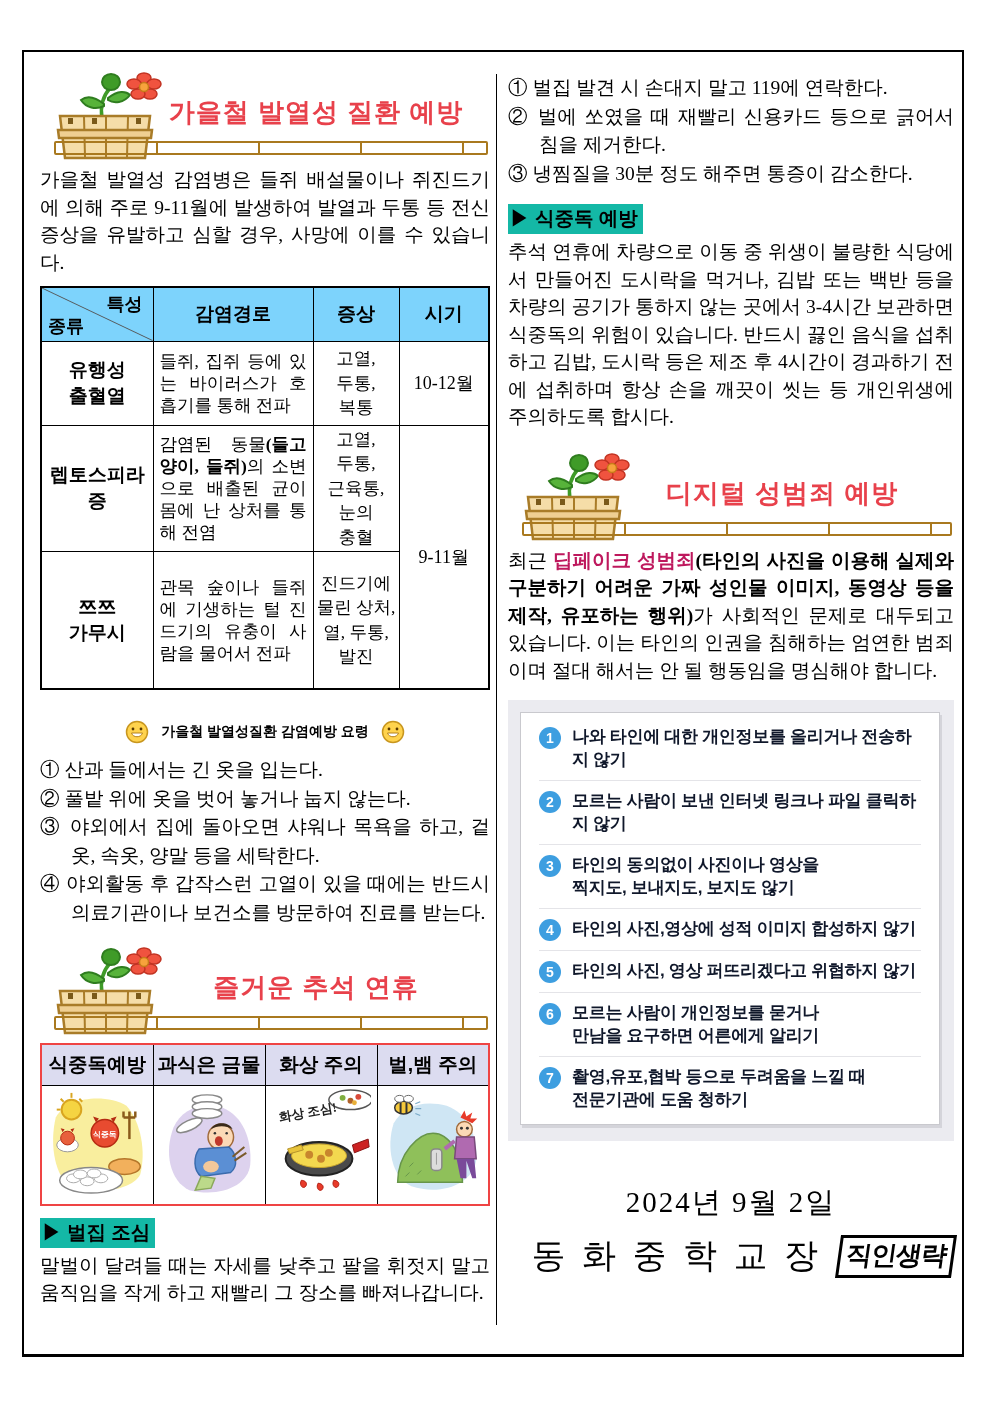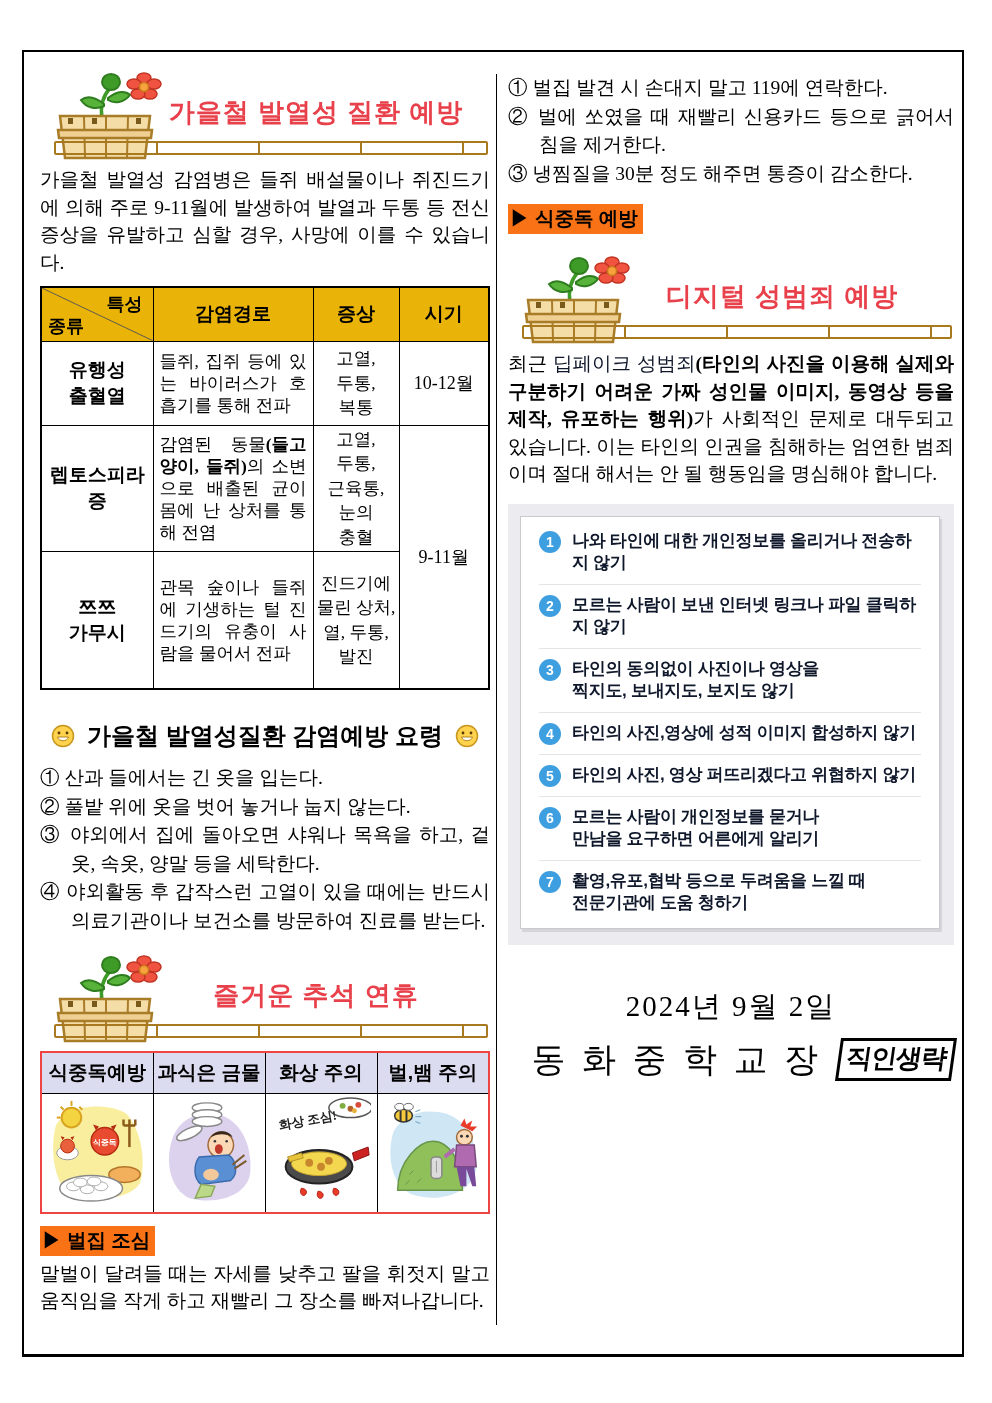--- a/index.html
+++ b/index.html
@@ -22,54 +22,54 @@
   .banner-title{position:absolute;left:118px;right:16px;bottom:32px;text-align:center;
          color:#e8414b;font-weight:bold;font-size:26px;letter-spacing:1px;
          font-family:"Liberation Sans",sans-serif;}
 
   .para{font-size:19.5px;line-height:27.5px;text-align:justify;margin:4px 0 0 0;}
 
   
   table{border-collapse:collapse;}
   .t1{width:100%;margin-top:10px;border:2px solid #000;}
   .t1 th,.t1 td{border:1.5px solid #000;box-sizing:border-box;}
-  .t1 th{background:#eab308;font-weight:bold;font-size:19px;
+  .t1 th{background:#7dd3fc;font-weight:bold;font-size:19px;
          font-family:"Liberation Sans",sans-serif;margin-left:39px;}
   .corner{position:relative;width:112px;height:54px;background:#dcdcf0;padding:0;}
   .corner svg{position:absolute;left:0;top:0;width:100%;height:100%;}
   .corner line{stroke:#555;stroke-width:1.2;}
   .corner-top{position:absolute;top:4px;right:10px;font-weight:bold;font-size:18px;
          font-family:"Liberation Sans",sans-serif;}
   .corner-bottom{position:absolute;bottom:3px;left:6px;font-weight:bold;font-size:18px;
          font-family:"Liberation Sans",sans-serif;}
   .cell-type{font-weight:bold;text-align:center;font-size:19px;white-space:pre-line;
          line-height:26px;font-family:"Liberation Sans",sans-serif;width:112px;}
   .cell-route{font-size:17.5px;line-height:22px;padding:3px 6px;text-align:justify;width:160px;}
   .cell-symptom{font-size:17.5px;text-align:center;white-space:pre-line;line-height:24.5px;width:86px;}
   .cell-period{text-align:center;font-size:18px;}
 
   
   .tips-head{display:flex;align-items:center;justify-content:center;gap:12px;
-         font-weight:bold;font-size:24px;margin:30px 0 12px 0;
+         font-weight:bold;font-size:14px;margin:30px 0 12px 0;
          font-family:"Liberation Sans",sans-serif;}
   .num-list{margin:0;padding:0;list-style:none;font-size:19.5px;line-height:28.5px;}
   .num-list li{padding-left:31px;text-indent:-31px;text-align:justify;}
 
   
   .t2{width:100%;margin-top:6px;border:2px solid #ef4444;}
   .t2 th,.t2 td{border:1.5px solid #000;box-sizing:border-box;}
   .t2 th{background:#dcdcf0;font-weight:bold;font-size:19.5px;height:41px;
          font-family:"Liberation Sans",sans-serif;}
   .t2 td{height:116px;padding:2px;text-align:center;vertical-align:middle;}
 
-  .hl{display:inline-block;background:#f97316;font-weight:bold;font-size:19.5px;
+  .hl{display:inline-block;background:#14b8a6;font-weight:bold;font-size:19.5px;
       padding:1px 5px 2px 2px;margin-top:12px;font-family:"Liberation Sans",sans-serif;}
 
   
-  .red-b{color:#0f172a;font-weight:normal;}
+  .red-b{color:#be185d;font-weight:bold;}
   .blk-b{font-weight:bold;}
 
   
   .panel{margin-top:16px;background:#ebebf0;padding:12px 14px 16px 12px;}
   .card{background:#fff;border:1px solid #c9c9ce;box-shadow:2px 3px 0 #d4d4da;padding:4px 18px;}
   .rule{display:flex;gap:11px;align-items:flex-start;padding:9px 0;
         border-bottom:1px solid #e4e4e8;font-family:"Liberation Sans",sans-serif;}
   .rule:last-child{border-bottom:none;}
   .rnum{flex:0 0 auto;width:22px;height:22px;border-radius:50%;background:#3d9ee0;color:#fff;
         font-size:14px;font-weight:bold;display:flex;align-items:center;justify-content:center;
@@ -335,20 +335,21 @@
 
 <div class="col col-right">
 
   <ul class="num-list" style="margin-top:8px;">
     <li>① 벌집 발견 시 손대지 말고 119에 연락한다.</li>
     <li>② 벌에 쏘였을 때 재빨리 신용카드 등으로 긁어서 침을 제거한다.</li>
     <li>③ 냉찜질을 30분 정도 해주면 통증이 감소한다.</li>
   </ul>
 
   <span class="hl" style="margin-top:16px;">▶ 식중독 예방</span>
+  <p class="para">추석 연휴에 차량으로 이동 중 위생이 불량한 식당에서 만들어진 도시락을 먹거나, 김밥 또는 백반 등을 차량의 공기가 통하지 않는 곳에서 3-4시간 보관하면 식중독의 위험이 있습니다. 반드시 끓인 음식을 섭취하고 김밥, 도시락 등은 제조 후 4시간이 경과하기 전에 섭취하며 항상 손을 깨끗이 씻는 등 개인위생에 주의하도록 합시다.</p>
 
   <div class="banner" style="margin-top:16px;">
     <svg class="pot" width="116" height="94" viewBox="0 0 116 94">
       <path d="M54 50 C52 38 55 28 62 20" fill="none" stroke="#3f9b28" stroke-width="3.5"></path>
       <path d="M56 36 C46 28 38 28 33 32 C38 40 48 42 56 38 Z" fill="#57b33a" stroke="#2f7d1f" stroke-width="2"></path>
       <path d="M60 30 C70 22 78 23 82 27 C76 35 66 36 60 32 Z" fill="#57b33a" stroke="#2f7d1f" stroke-width="2"></path>
       <ellipse cx="63" cy="14" rx="9" ry="8" fill="#3f9b28" stroke="#2f7d1f" stroke-width="2"></ellipse>
       <g>
         <ellipse cx="96" cy="10" rx="7" ry="5" fill="#f0533f" stroke="#c23322" stroke-width="1.5"></ellipse>
         <ellipse cx="106" cy="16" rx="7" ry="5" fill="#f0533f" stroke="#c23322" stroke-width="1.5"></ellipse>

